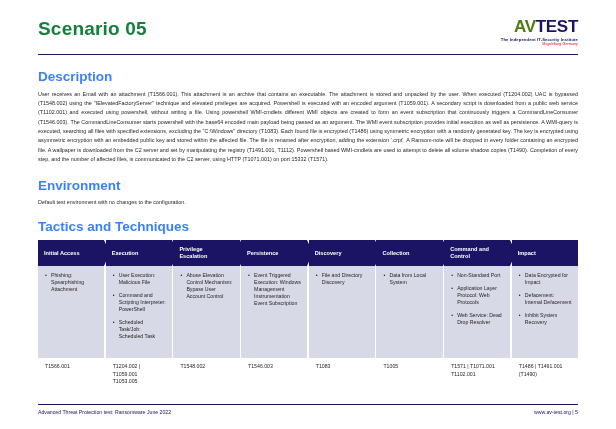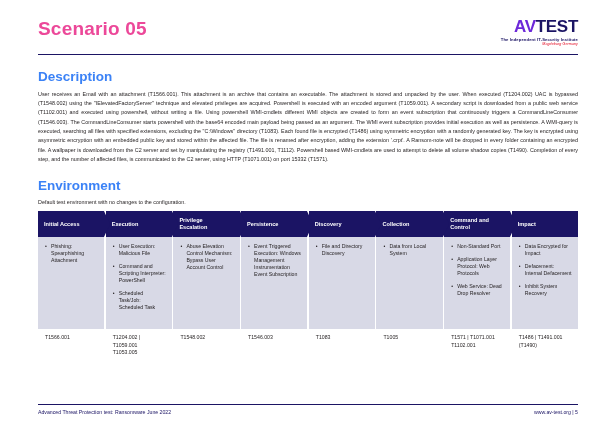--- a/index.html
+++ b/index.html
@@ -17,29 +17,29 @@
     padding: 0 38px;
   }
   
   .header {
     display: flex; align-items: flex-start; justify-content: space-between;
     padding-top: 18px;
   }
   .scenario-title {
     font-size: 19px;
     font-weight: bold;
-    color: #ec4899;
+    color: #15803d;
     letter-spacing: 0.2px;
   }
   .logo { text-align: right; line-height: 1; }
   .logo-main {
     font-size: 17px; font-weight: bold; color: #1b1464;
     letter-spacing: -0.3px;
   }
-  .logo-av { color: #6d28d9; }
+  .logo-av { color: #4d7c0f; }
   .logo-sub {
     font-size: 4.2px; color: #1b1464; margin-top: 3px; letter-spacing: .1px;
     font-weight: bold;
   }
   .logo-sub2 {
     font-size: 3.6px; color: #e2001a; margin-top: 1px; font-style: italic;
     letter-spacing: .1px;
   }
   .header-rule {
     border: none; border-top: 1px solid #1b1464;
@@ -148,20 +148,21 @@
     </div>
   </div>
   <hr class="header-rule">
 
   <div class="section-title">Description</div>
   <div class="body-text">User receives an Email with an attachment (T1566.001). This attachment is an archive that contains an executable. The attachment is stored and unpacked by the user. When executed (T1204.002) UAC is bypassed (T1548.002) using the "IElevatedFactoryServer" technique and elevated privileges are acquired. Powershell is executed with an encoded argument (T1059.001). A secondary script is downloaded from a public web service (T1102.001) and executed using powershell, without writing a file. Using powershell WMI-cmdlets different WMI objects are created to form an event subscription that continuously triggers a CommandLineConsumer (T1546.003). The CommandLineConsumer starts powershell with the base64 encoded main payload being passed as an argument. The WMI event subscription provides initial execution as well as persistence. A WMI-query is executed, searching all files with specified extensions, excluding the "C:\Windows" directory (T1083). Each found file is encrypted (T1486) using symmetric encryption with a randomly generated key. The key is encrypted using asymmetric encryption with an embedded public key and stored within the affected file. The file is renamed after encryption, adding the extension '.crpt'. A Ransom-note will be dropped in every folder containing an encrypted file. A wallpaper is downloaded from the C2 server and set by manipulating the registry (T1491.001, T1112). Powershell based WMI-cmdlets are used to attempt to delete all volume shadow copies (T1490). Completion of every step, and the number of affected files, is communicated to the C2 server, using HTTP (T1071.001) on port 15332 (T1571).</div>
 
   <div class="section-title">Environment</div>
   <div class="env-text">Default test environment with no changes to the configuration.</div>
 
+  <div class="section-title">Tactics and Techniques</div>
 
   <div class="tactics">
 
     <div class="col">
       <div class="col-head">Initial Access</div>
       <div class="col-body">
         <ul class="tech-list">
           <li>Phishing: Spearphishing Attachment</li>
         </ul>
       </div>

